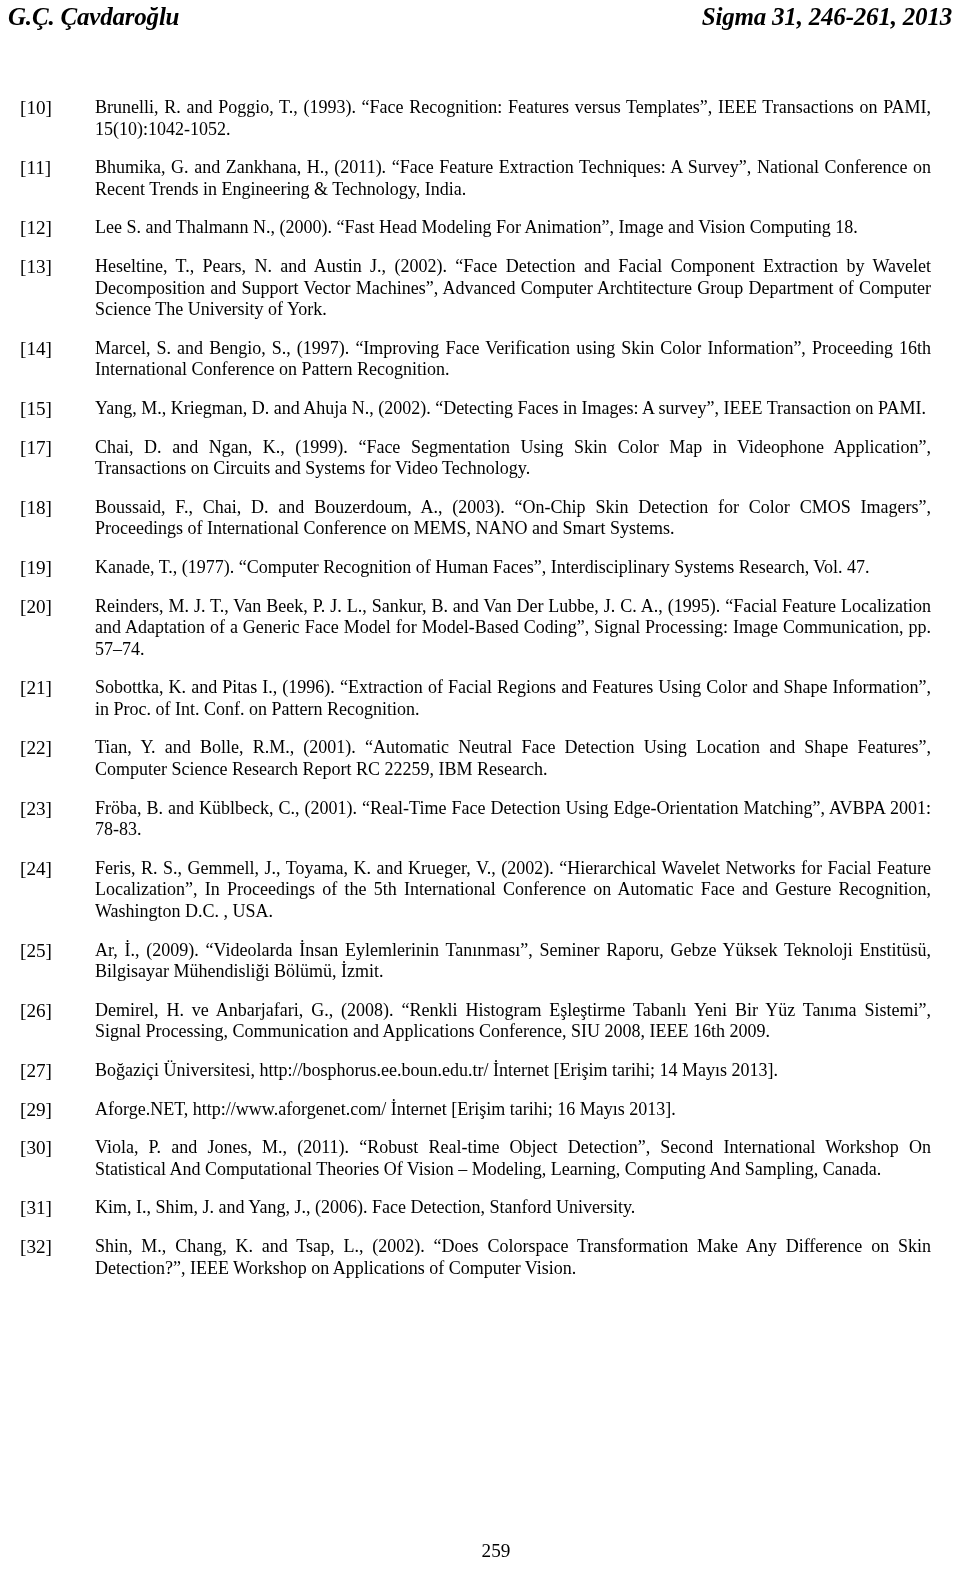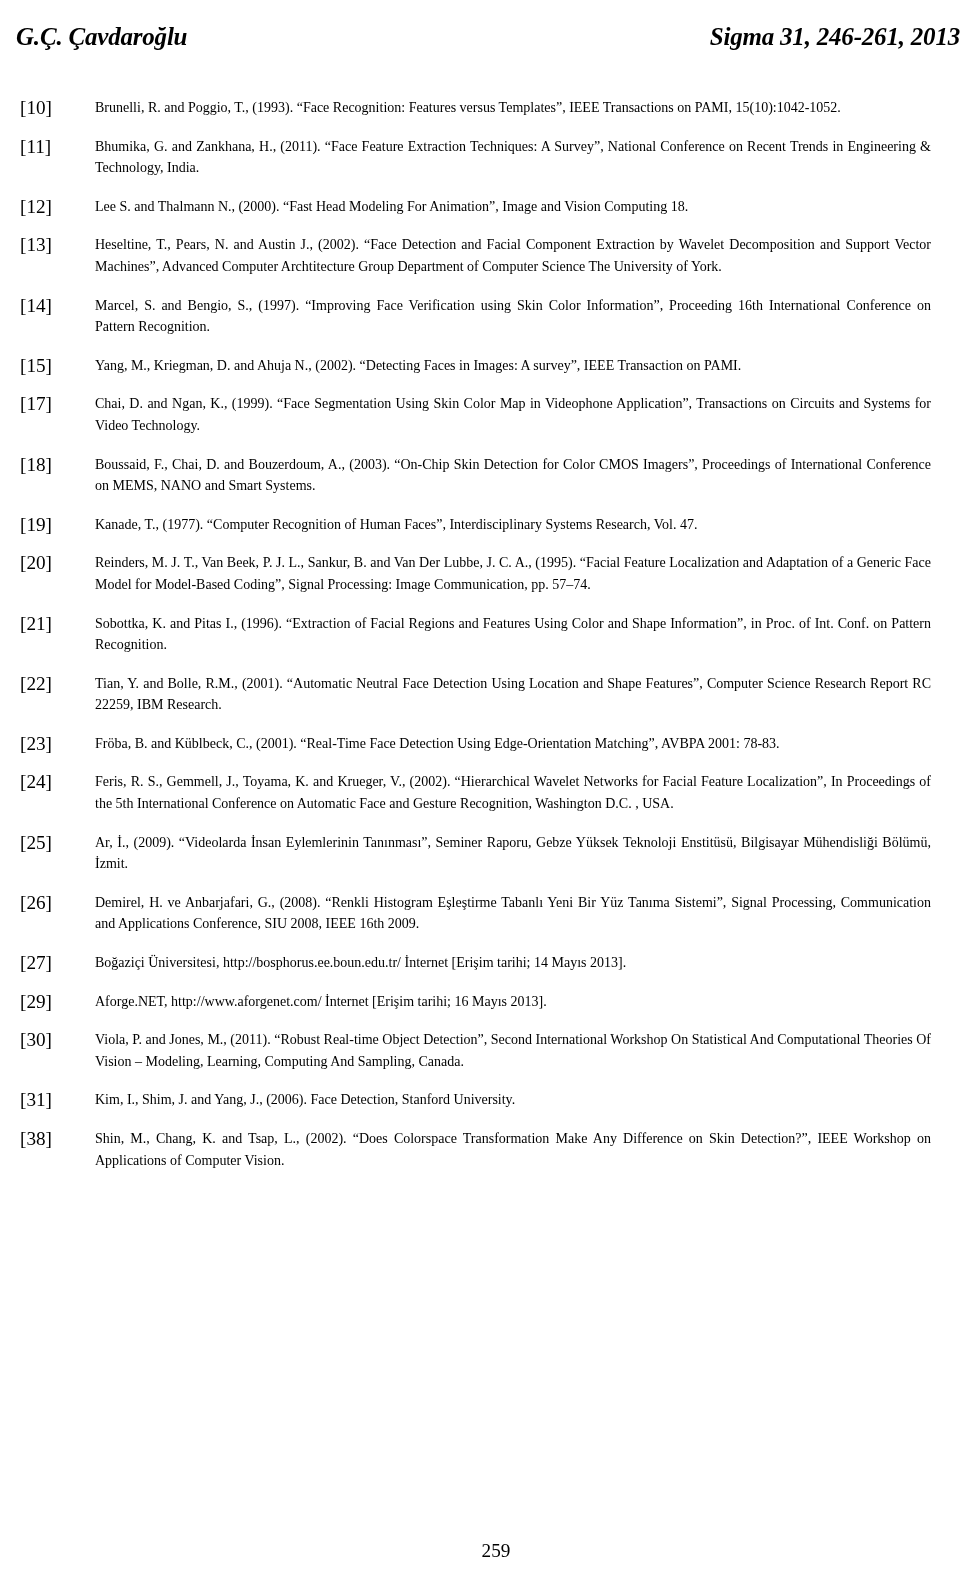--- a/index.html
+++ b/index.html
@@ -20,31 +20,30 @@
     position: absolute;
     left: 0;
     top: 0;
     width: 960px;
     height: 1595px;
   }
 
   
   .header {
     position: absolute;
-    left: 16px;
+    left: 8px;
     top: 3px;
     width: 944px;
     display: flex;
     justify-content: space-between;
     align-items: baseline;
     font-weight: bold;
     font-style: italic;
     font-size: 25px;
     letter-spacing: -0.2px;
-    margin-top: 20px;
   }
   .header-left { white-space: nowrap; }
   .header-right { white-space: nowrap; }
 
   
   .refs {
     position: absolute;
     left: 3px;
     top: 80px;
     width: 945px;
@@ -63,21 +62,21 @@
     width: 75px;
     text-align: left;
     white-space: nowrap;
     font-size: 19.2px;
     line-height: 21.6px;
   }
   .ref-text {
     flex: 1 1 auto;
     text-align: justify;
     text-justify: inter-word;
-    font-size: 14px;
+    font-size: 18px;
     line-height: 21.6px;
     hyphens: none;
   }
 
   
   .folio {
     position: absolute;
     left: 16px;
     top: 1540px;
     width: 960px;
@@ -171,21 +170,21 @@
       </div>
       <div class="ref">
         <span class="ref-num">[30]</span>
         <span class="ref-text">Viola, P. and Jones, M., (2011). “Robust Real-time Object Detection”, Second International Workshop On Statistical And Computational Theories Of Vision – Modeling, Learning, Computing And Sampling, Canada.</span>
       </div>
       <div class="ref">
         <span class="ref-num">[31]</span>
         <span class="ref-text">Kim, I., Shim, J. and Yang, J., (2006). Face Detection, Stanford University.</span>
       </div>
       <div class="ref">
-        <span class="ref-num">[38]</span>
+        <span class="ref-num">[32]</span>
         <span class="ref-text">Shin, M., Chang, K. and Tsap, L., (2002). “Does Colorspace Transformation Make Any Difference on Skin Detection?”, IEEE Workshop on Applications of Computer Vision.</span>
       </div>
     </div>
 
   <div class="folio">
     <span>259</span>
   </div>
 
 </div>
 

